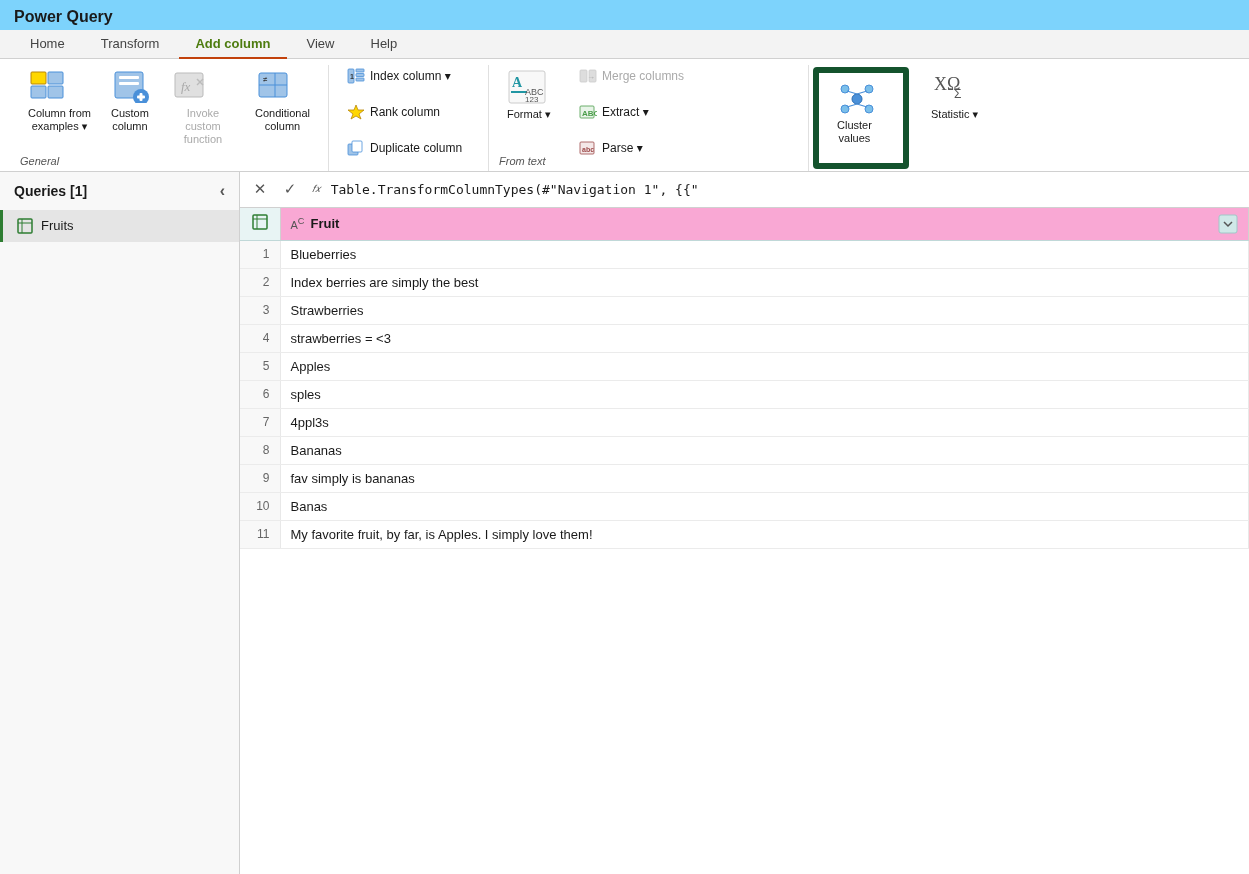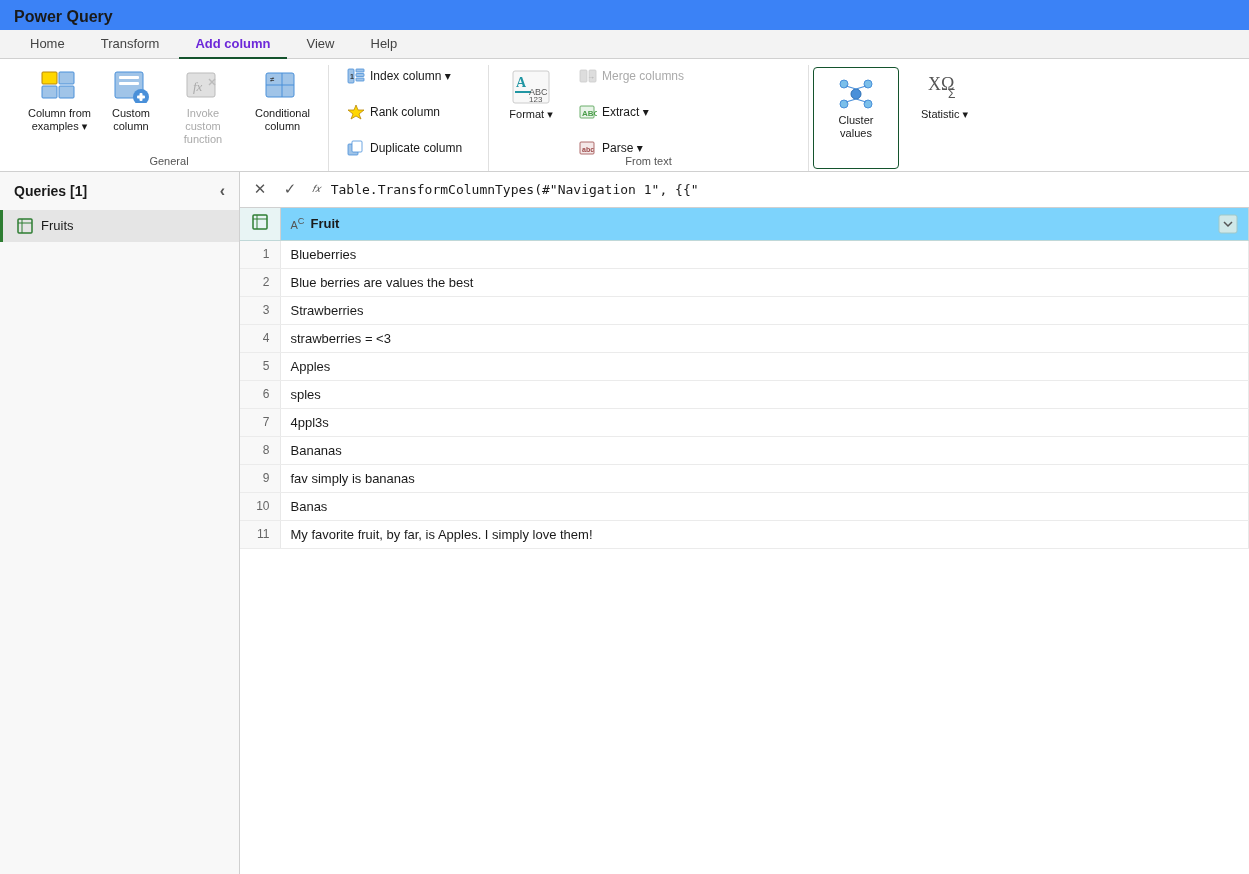--- a/index.html
+++ b/index.html
@@ -1,20 +1,20 @@
 <!DOCTYPE html>
 <html><head>
   <meta charset="utf-8">
   <style>
     * { box-sizing: border-box; margin: 0; padding: 0; }
     body { font-family: 'Segoe UI', Arial, sans-serif; background: #f3f3f3; font-size: 13px; color: #1a1a1a; width: 1249px; height: 874px; overflow: hidden; }
 
     
     .title-bar {
-      background: #3b82f6;
+      background: #7dd3fc;
       padding: 8px 14px 4px 14px;
       font-size: 16px;
       font-weight: 600;
       color: #1a1a1a;
     }
 
     
     .tab-bar {
       display: flex;
       align-items: flex-end;
@@ -25,23 +25,23 @@
     }
     .tab-item {
       padding: 6px 16px;
       font-size: 13px;
       cursor: pointer;
       color: #444;
       border-bottom: 2px solid transparent;
       margin-bottom: -1px;
     }
     .tab-item.active {
-      color: #6d28d9;
+      color: #4d7c0f;
       font-weight: 600;
-      border-bottom: 2px solid #14532d;
+      border-bottom: 2px solid #c2410c;
     }
 
     
     .ribbon {
       background: #ffffff;
       border-bottom: 1px solid #d0d0d0;
       padding: 6px 10px 0 10px;
       display: flex;
       align-items: stretch;
       gap: 0;
@@ -58,31 +58,31 @@
     .ribbon-group:last-child { border-right: none; }
 
     .ribbon-buttons {
       display: flex;
       align-items: flex-start;
       gap: 4px;
       flex: 1;
     }
 
     .ribbon-group-label {
-      text-align: center;
       font-size: 11px;
       color: #555;
       padding-top: 4px;
       margin-top: auto;
+      font-style: italic;
     }
 
     .ribbon-btn {
       display: flex;
       flex-direction: column;
-      align-items: center;
+      align-items: flex-start;
       justify-content: flex-start;
       padding: 4px 8px;
       cursor: pointer;
       border-radius: 3px;
       min-width: 56px;
       max-width: 80px;
       text-align: center;
       font-size: 11px;
       color: #1a1a1a;
       line-height: 1.3;
@@ -210,21 +210,21 @@
     .data-table {
       flex: 1;
       overflow: auto;
       background: #ffffff;
     }
     table {
       border-collapse: collapse;
       width: 100%;
     }
     thead th {
-      background: #7dd3fc;
+      background: #f9a8d4;
       border-bottom: 1px solid #c0d8d8;
       border-right: 1px solid #d0d0d0;
       padding: 6px 10px;
       text-align: left;
       font-weight: 600;
       font-size: 13px;
       position: sticky;
       top: 0;
       z-index: 2;
     }
@@ -392,21 +392,21 @@
             <rect x="1" y="2" width="14" height="12" rx="1" fill="#f4e8e8" stroke="#9d4a4a" stroke-width="0.8"></rect>
             <text x="3" y="12" font-size="7" fill="#9d4a4a" font-weight="bold">abc</text>
           </svg>
           <span>Parse ▾</span>
         </div>
       </div>
     </div>
     <div class="ribbon-group-label">From text</div>
   </div>
 
-  <div class="ribbon-group" style="border: 1px solid #14532d; border-radius: 4px; padding: 4px 10px 4px 10px; margin: 2px 4px;">
+  <div class="ribbon-group" style="border: 6px solid #14532d; border-radius: 4px; padding: 4px 10px 4px 10px; margin: 2px 4px;">
     <div class="ribbon-buttons">
       <div class="ribbon-btn" style="min-width:64px;">
         <div class="icon-area">
           <svg width="40" height="36" viewBox="0 0 40 36">
             <circle cx="20" cy="18" r="5" fill="#4a90d9" stroke="#2c6fb5" stroke-width="1"></circle>
             <circle cx="8" cy="8" r="4" fill="#7bbfea" stroke="#4a90d9" stroke-width="1"></circle>
             <circle cx="32" cy="8" r="4" fill="#7bbfea" stroke="#4a90d9" stroke-width="1"></circle>
             <circle cx="8" cy="28" r="4" fill="#7bbfea" stroke="#4a90d9" stroke-width="1"></circle>
             <circle cx="32" cy="28" r="4" fill="#7bbfea" stroke="#4a90d9" stroke-width="1"></circle>
             <line x1="20" y1="13" x2="10" y2="10" stroke="#4a90d9" stroke-width="1.2"></line>
@@ -490,21 +490,21 @@
             </th>
           </tr>
         </thead>
         <tbody id="table-body">
         <tr>
     <td class="row-num">1</td>
     <td>Blueberries</td>
   </tr>
             <tr>
     <td class="row-num">2</td>
-    <td>Blue berries are values the best</td>
+    <td>Index berries are simply the best</td>
   </tr>
             <tr>
     <td class="row-num">3</td>
     <td>Strawberries</td>
   </tr>
             <tr>
     <td class="row-num">4</td>
     <td>strawberries = &lt;3</td>
   </tr>
             <tr>

